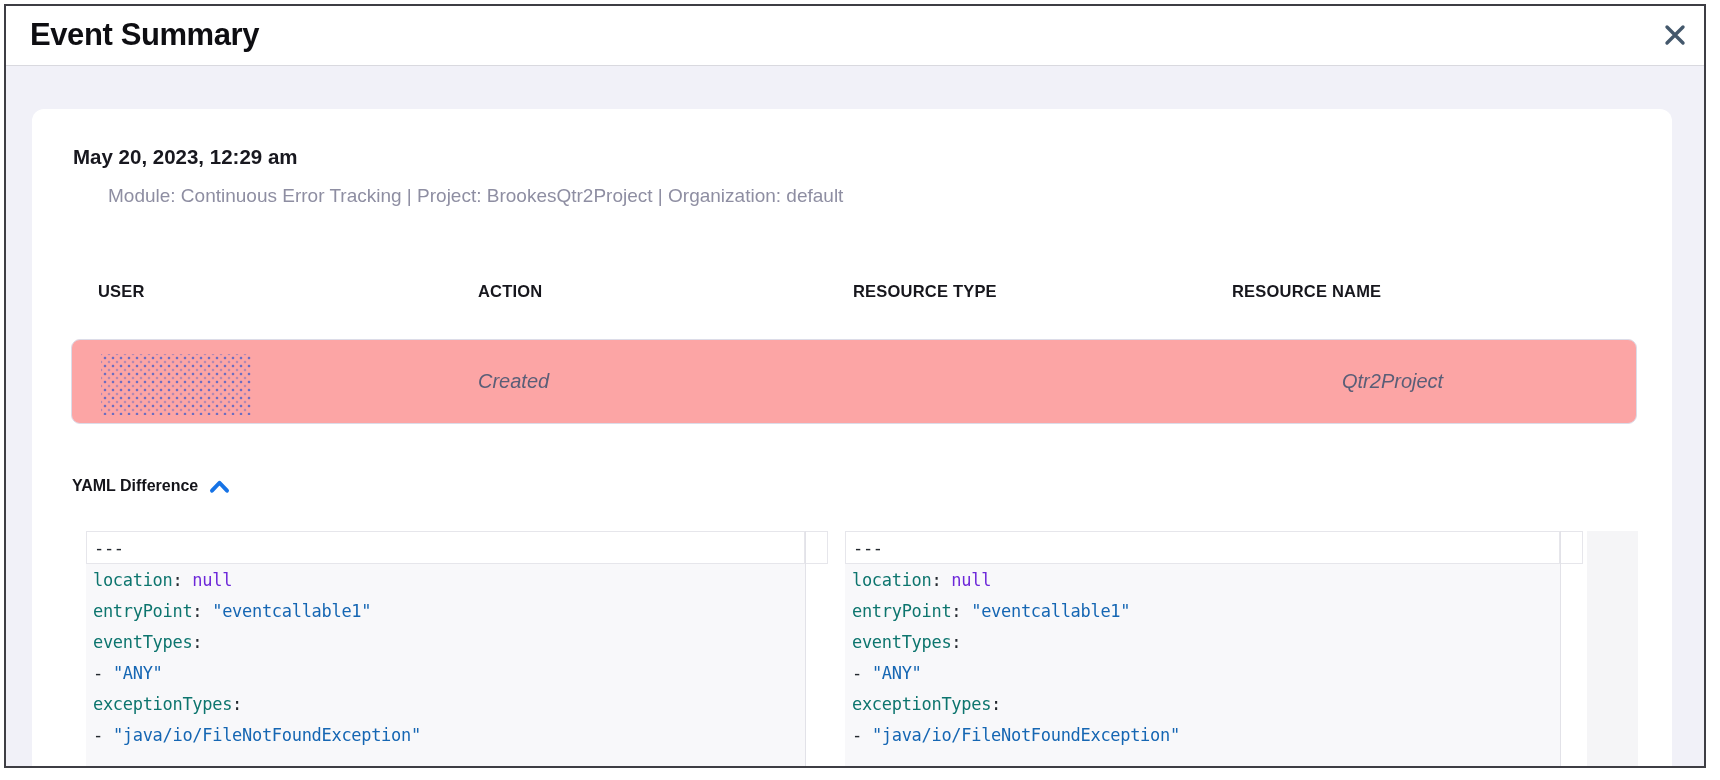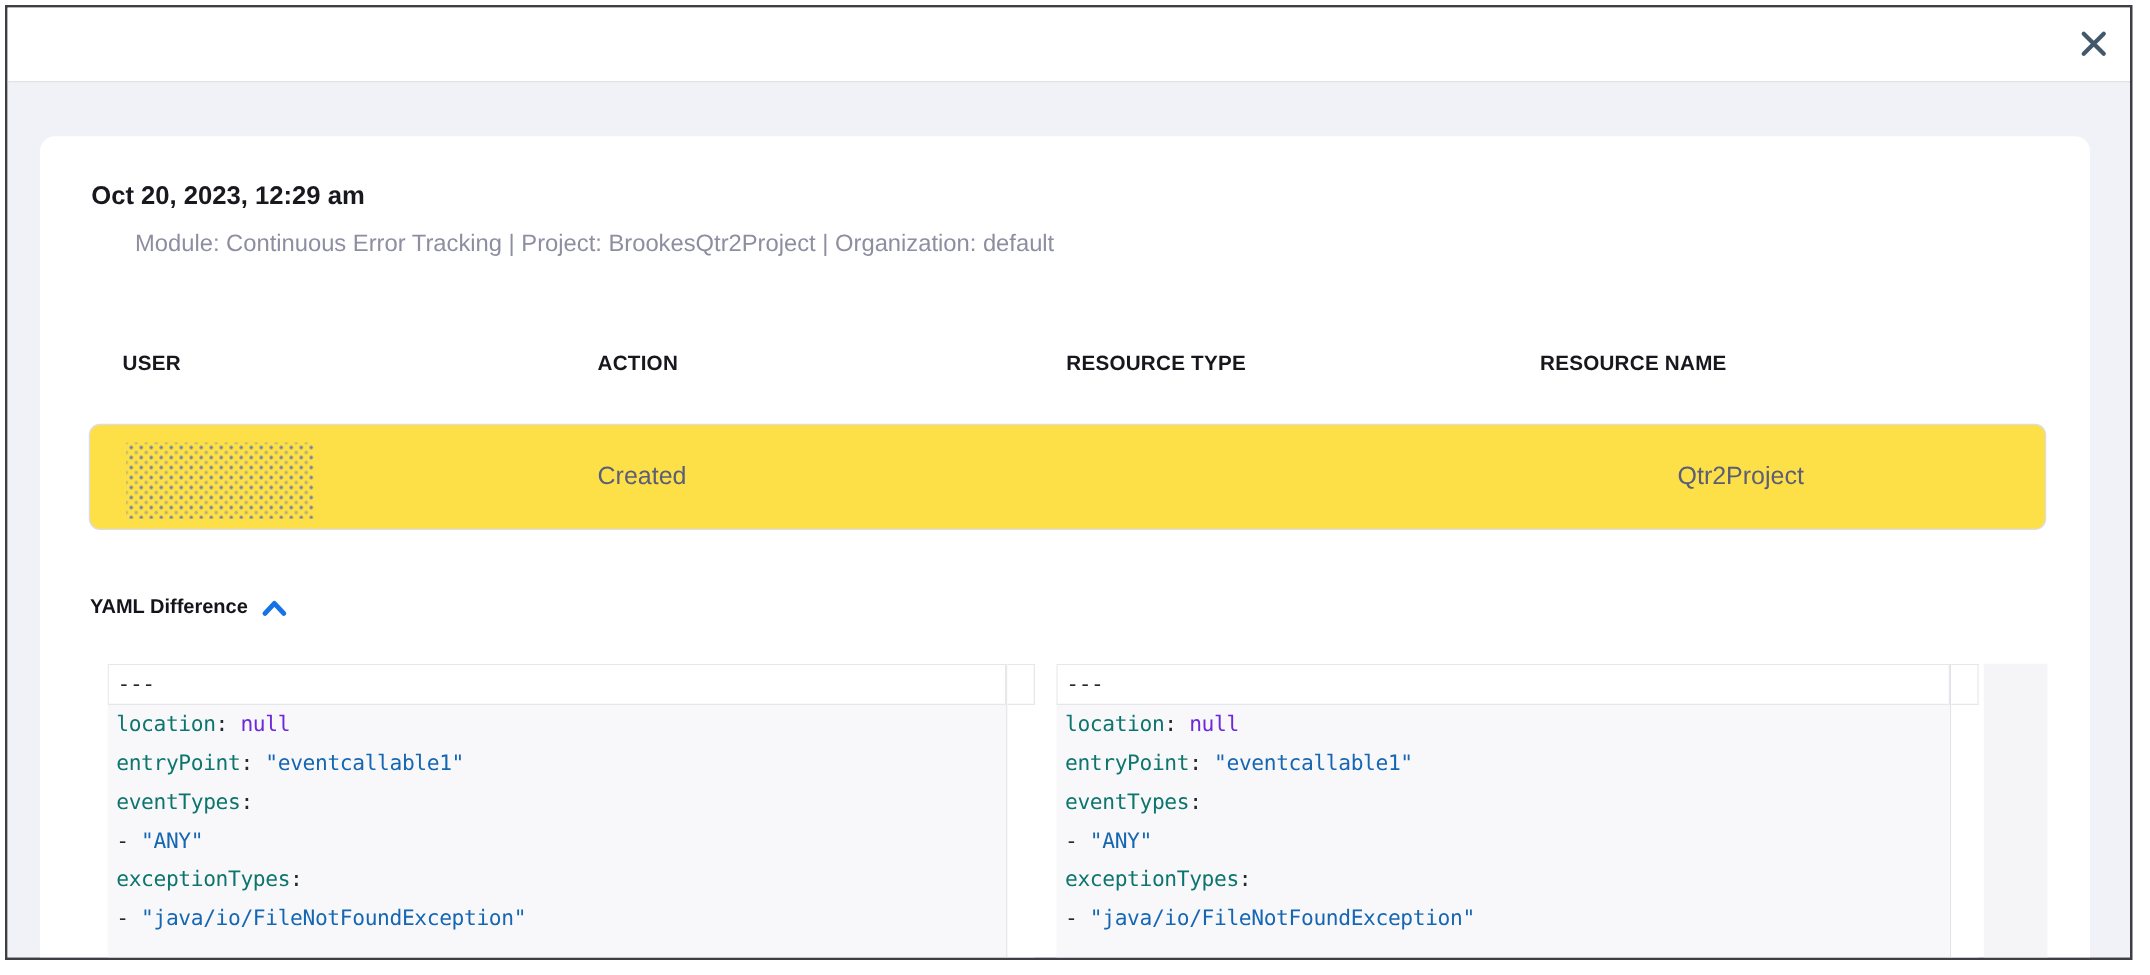--- a/index.html
+++ b/index.html
@@ -20,21 +20,21 @@
   .close-btn{position:absolute;right:12px;top:12px;width:34px;height:34px;display:flex;align-items:center;justify-content:center;cursor:pointer;background:none;border:none;padding:0;}
   
   .dialog-body{position:absolute;left:0;top:60px;right:0;bottom:0;background:#f1f1f8;overflow:hidden;}
   .card{position:absolute;left:26px;top:43px;width:1640px;bottom:-24px;background:#ffffff;border-radius:12px;}
   .event-timestamp{position:absolute;left:41px;top:36px;font-size:20.5px;font-weight:700;color:#18181f;}
   .event-meta{position:absolute;left:41px;top:76px;font-size:19px;color:#8e8ea2;margin-left:35px;}
   .col-header{position:absolute;top:173px;font-size:16.5px;font-weight:700;color:#17171d;letter-spacing:0.2px;}
   .ch-0{left:66px;} .ch-1{left:446px;} .ch-2{left:821px;} .ch-3{left:1200px;}
   .summary-row{
     position:absolute;left:39px;top:230px;width:1566px;height:85px;
-    box-sizing:border-box;border:1.5px solid #dcdce8;border-radius:9px;background:#fde047;
+    box-sizing:border-box;border:1.5px solid #dcdce8;border-radius:9px;background:#fca5a5;font-style:italic;
   }
   .user-redacted{
     position:absolute;left:29px;top:14px;width:150px;height:61px;
     background-image:
       radial-gradient(circle, rgba(62,92,202,0.75) 1px, transparent 1.7px),
       radial-gradient(circle, rgba(62,92,202,0.38) 1px, transparent 1.7px);
     background-size:8px 8px, 8px 8px;
     background-position:0 0, 4px 4px;
   }
   .row-cell{position:absolute;top:0;bottom:0;display:flex;align-items:center;font-size:20px;color:#5a5e77;}
@@ -58,31 +58,32 @@
   .tk-str{color:#1566b3;}
   .scroll-strip{position:absolute;left:1555px;top:422px;width:51px;height:236px;background:#f5f5f7;}
 </style>
 </head>
 <body>
 
 <div class="stage">
   <div class="frame">
 
     <div class="dialog-header">
+      <div class="dialog-title">Event Summary</div>
       <button class="close-btn">
         <svg width="26" height="26" viewBox="0 0 26 26">
           <path d="M5 5 L21 21 M21 5 L5 21" fill="none" stroke-width="3.4" stroke-linecap="round" stroke="#44586c"></path>
         </svg>
       </button>
     </div>
 
     <div class="dialog-body">
       <div class="card">
 
-        <div class="event-timestamp">Oct 20, 2023, 12:29 am</div>
+        <div class="event-timestamp">May 20, 2023, 12:29 am</div>
         <div class="event-meta">Module: Continuous Error Tracking | Project: BrookesQtr2Project | Organization: default</div>
 
         <div class="col-header ch-0">USER</div>
         <div class="col-header ch-1">ACTION</div>
         <div class="col-header ch-2">RESOURCE TYPE</div>
         <div class="col-header ch-3">RESOURCE NAME</div>
 
         <div class="summary-row">
           <div class="user-redacted"></div>
           <div class="row-cell cell-action">Created</div>

